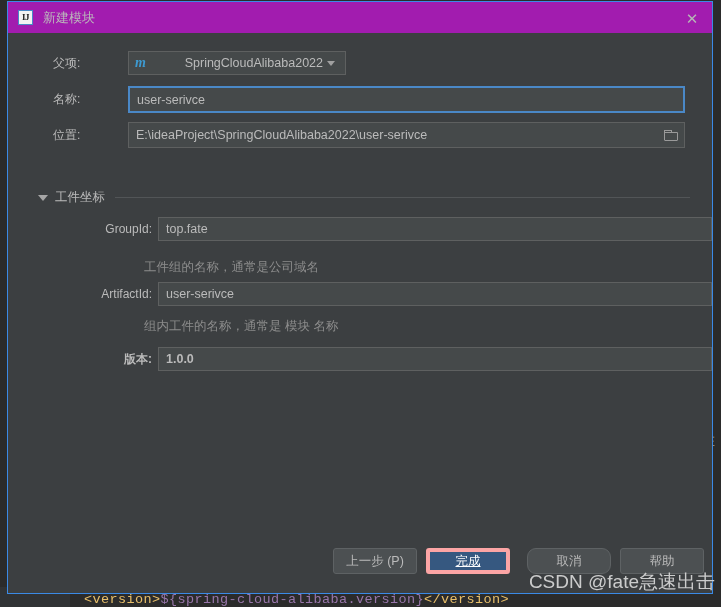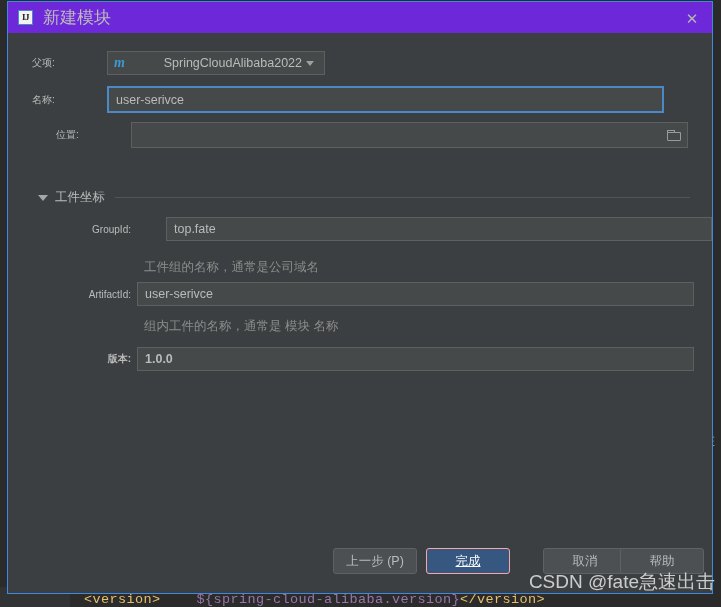--- a/index.html
+++ b/index.html
@@ -25,21 +25,21 @@
     position: absolute;
     left: 84px;
     bottom: 0px;
     font-family: "Liberation Mono", "DejaVu Sans Mono", monospace;
     font-size: 13.5px;
     letter-spacing: 0.4px;
     white-space: nowrap;
     color: #a9b7c6;
   }
   .tag { color: #e8bf6a; }
-  .prop { color: #9876aa; margin-left: 36px; }
+  .prop { color: #9876aa; }
   .ide-gutter {
     position: absolute;
     left: 0;
     bottom: 0;
     width: 70px;
     height: 20px;
     background: #313335;
   }
   .ide-right-ghost {
     position: absolute;
@@ -64,21 +64,21 @@
     flex-direction: column;
   }
 
   
   .titlebar {
     height: 31px;
     flex: none;
     display: flex;
     align-items: center;
     padding: 0 4px 0 10px;
-    background: #6d28d9;
+    background: #a21caf;
     position: relative;
   }
   .ij-icon {
     width: 15px;
     height: 15px;
     flex: none;
     border: 1.5px solid #4a88c7;
     box-sizing: border-box;
     background: #f2f2f2;
     display: flex;
@@ -86,21 +86,21 @@
     justify-content: center;
     font-family: "Liberation Serif", serif;
     font-size: 9px;
     font-weight: bold;
     color: #1c1c1c;
     letter-spacing: -0.5px;
     line-height: 1;
   }
   .title-text {
     margin-left: 10px;
-    font-size: 17px;
+    font-size: 13px;
     color: #bbbbbb;
   }
   .close-btn {
     position: absolute;
     right: 10px;
     top: 6px;
     width: 20px;
     height: 20px;
     display: flex;
     align-items: center;
@@ -119,24 +119,25 @@
   }
 
   .row {
     position: absolute;
     left: 0;
     right: 0;
     display: flex;
     align-items: center;
   }
   .lbl {
-    font-size: 10px;
+    font-size: 12px;
     color: #bbbbbb;
     text-align: left;
     flex: none;
+    margin-left: 21px;
   }
 
   
   .field {
     box-sizing: border-box;
     height: 24px;
     background: #45494a;
     border: 1px solid #5e6060;
     display: flex;
     align-items: center;
@@ -273,21 +274,21 @@
     font-size: 12.5px;
     display: flex;
     align-items: center;
     justify-content: center;
     cursor: pointer;
     padding: 0 6px;
     white-space: nowrap;
   }
   .btn.primary {
     background: #365880;
-    border: 1px solid #fca5a5;
+    border: 4px solid #fca5a5;
     color: #ffffff;
     text-decoration: underline;
   }
 
   
   .watermark {
     position: absolute;
     right: 6px;
     bottom: 12px;
     font-size: 19px;
@@ -328,38 +329,39 @@
       </div>
     </div>
 
     <div class="row" style="top:53px;height:27px;">
       <div class="lbl" style="width:99px;padding-left:24px;box-sizing:border-box;">名称:</div>
       <div class="field focused" style="width:557px;height:27px;">
         <span class="val">user-serivce</span>
       </div>
     </div>
 
-    <div class="row" style="top:89px;height:26px;justify-content:center;">
+    <div class="row" style="top:89px;height:26px;">
       <div class="lbl" style="width:99px;padding-left:24px;box-sizing:border-box;">位置:</div>
       <div class="field" style="width:557px;height:26px;">
+        <span class="val">E:\ideaProject\SpringCloudAlibaba2022\user-serivce</span>
         <span class="browse">
           <span class="folder-ico"></span>
         </span>
       </div>
     </div>
 
     <div class="group-head">
       <span class="tri"></span>
       <span class="group-title">工件坐标</span>
       <span class="group-line"></span>
     </div>
 
     <div class="row" style="top:184px;height:24px;">
       <div class="lbl" style="width:129px;text-align:right;padding-right:6px;box-sizing:border-box;padding-left:36px;">GroupId:</div>
-      <div class="field" style="width:557px;margin-left:29px;">
+      <div class="field" style="width:557px;">
         <span class="val">top.fate</span>
       </div>
     </div>
     <div class="hint" style="top:226px;">工件组的名称，通常是公司域名</div>
 
     <div class="row" style="top:249px;height:24px;">
       <div class="lbl" style="width:129px;text-align:right;padding-right:6px;box-sizing:border-box;">ArtifactId:</div>
       <div class="field" style="width:557px;">
         <span class="val">user-serivce</span>
       </div>
@@ -369,20 +371,20 @@
     <div class="row" style="top:314px;height:24px;font-weight:bold;">
       <div class="lbl" style="width:129px;text-align:right;padding-right:6px;box-sizing:border-box;">版本:</div>
       <div class="field" style="width:557px;">
         <span class="val">1.0.0</span>
       </div>
     </div>
 
     <div class="footer">
       <div class="btn" style="left:325px;top:11px;width:84px;">上一步 (P)</div>
       <div class="btn primary" style="left:418px;top:11px;width:84px;">完成</div>
-      <div class="btn" style="left:535px;top:11px;width:84px;">取消</div>
+      <div class="btn" style="left:519px;top:11px;width:84px;border-radius:9px;">取消</div>
       <div class="btn" style="left:612px;top:11px;width:84px;">帮助</div>
     </div>
 
   </div>
 </div>
 
 <div class="watermark">CSDN @fate急速出击</div>
 
 </body></html>

